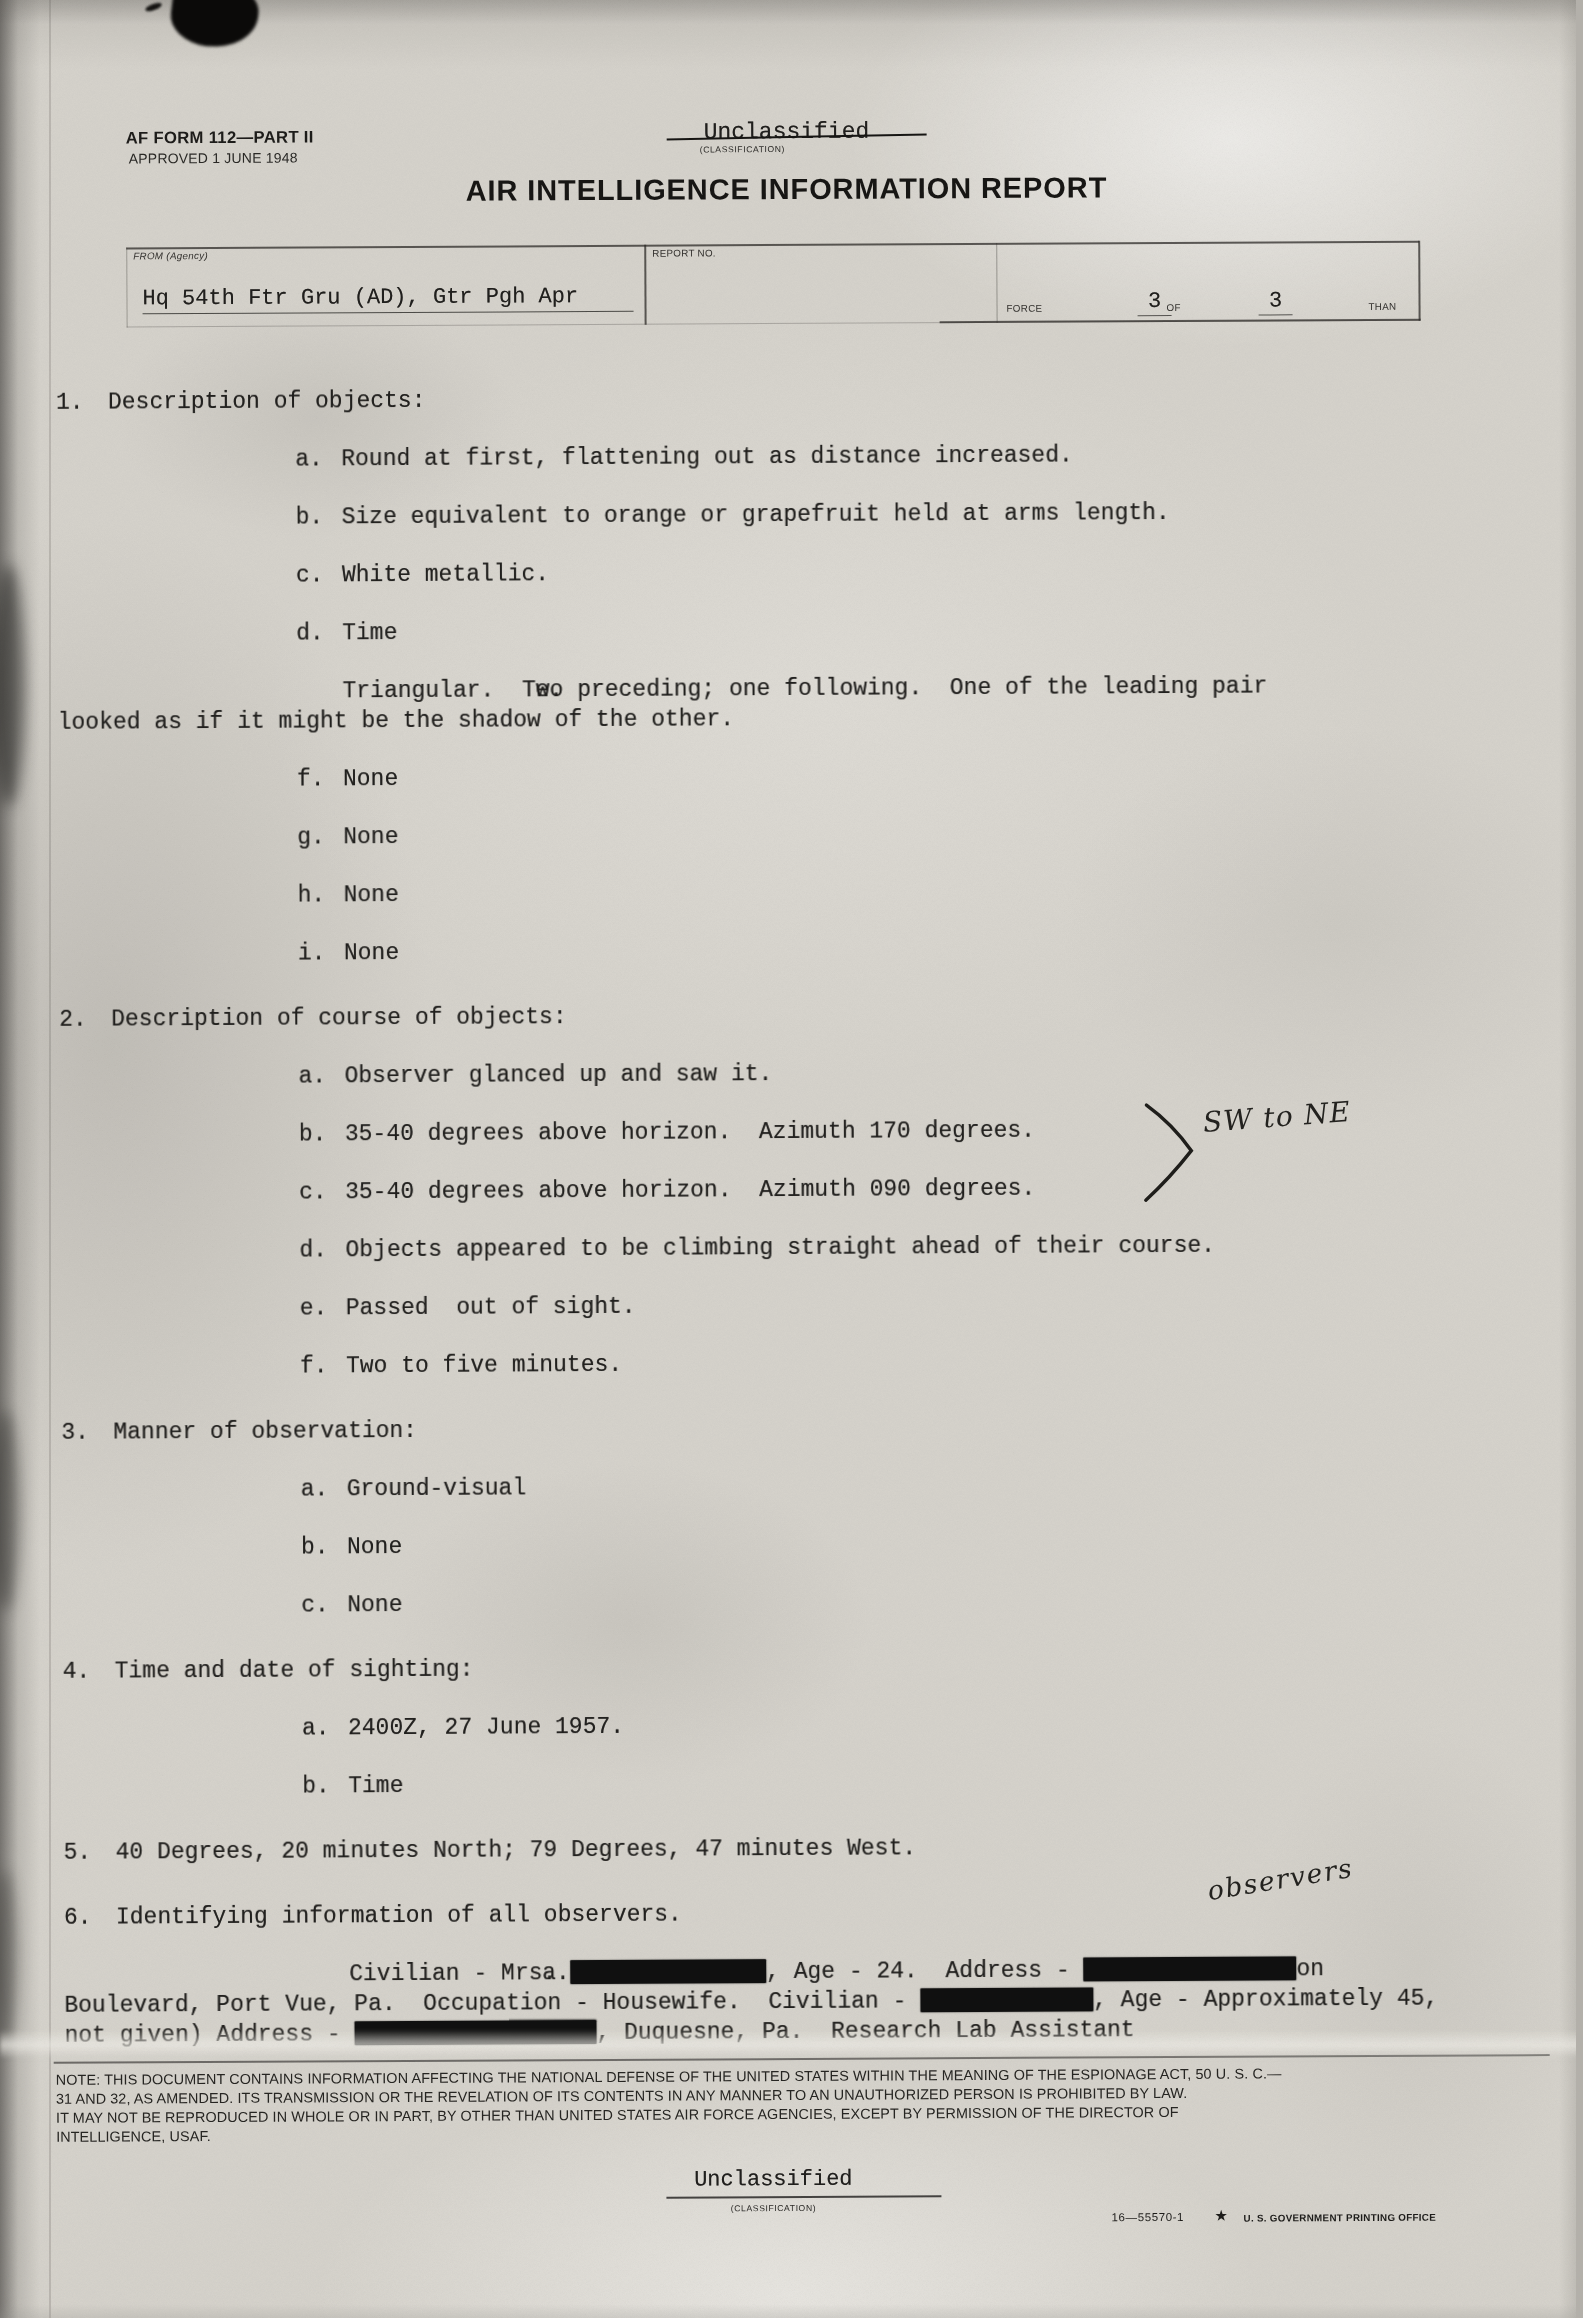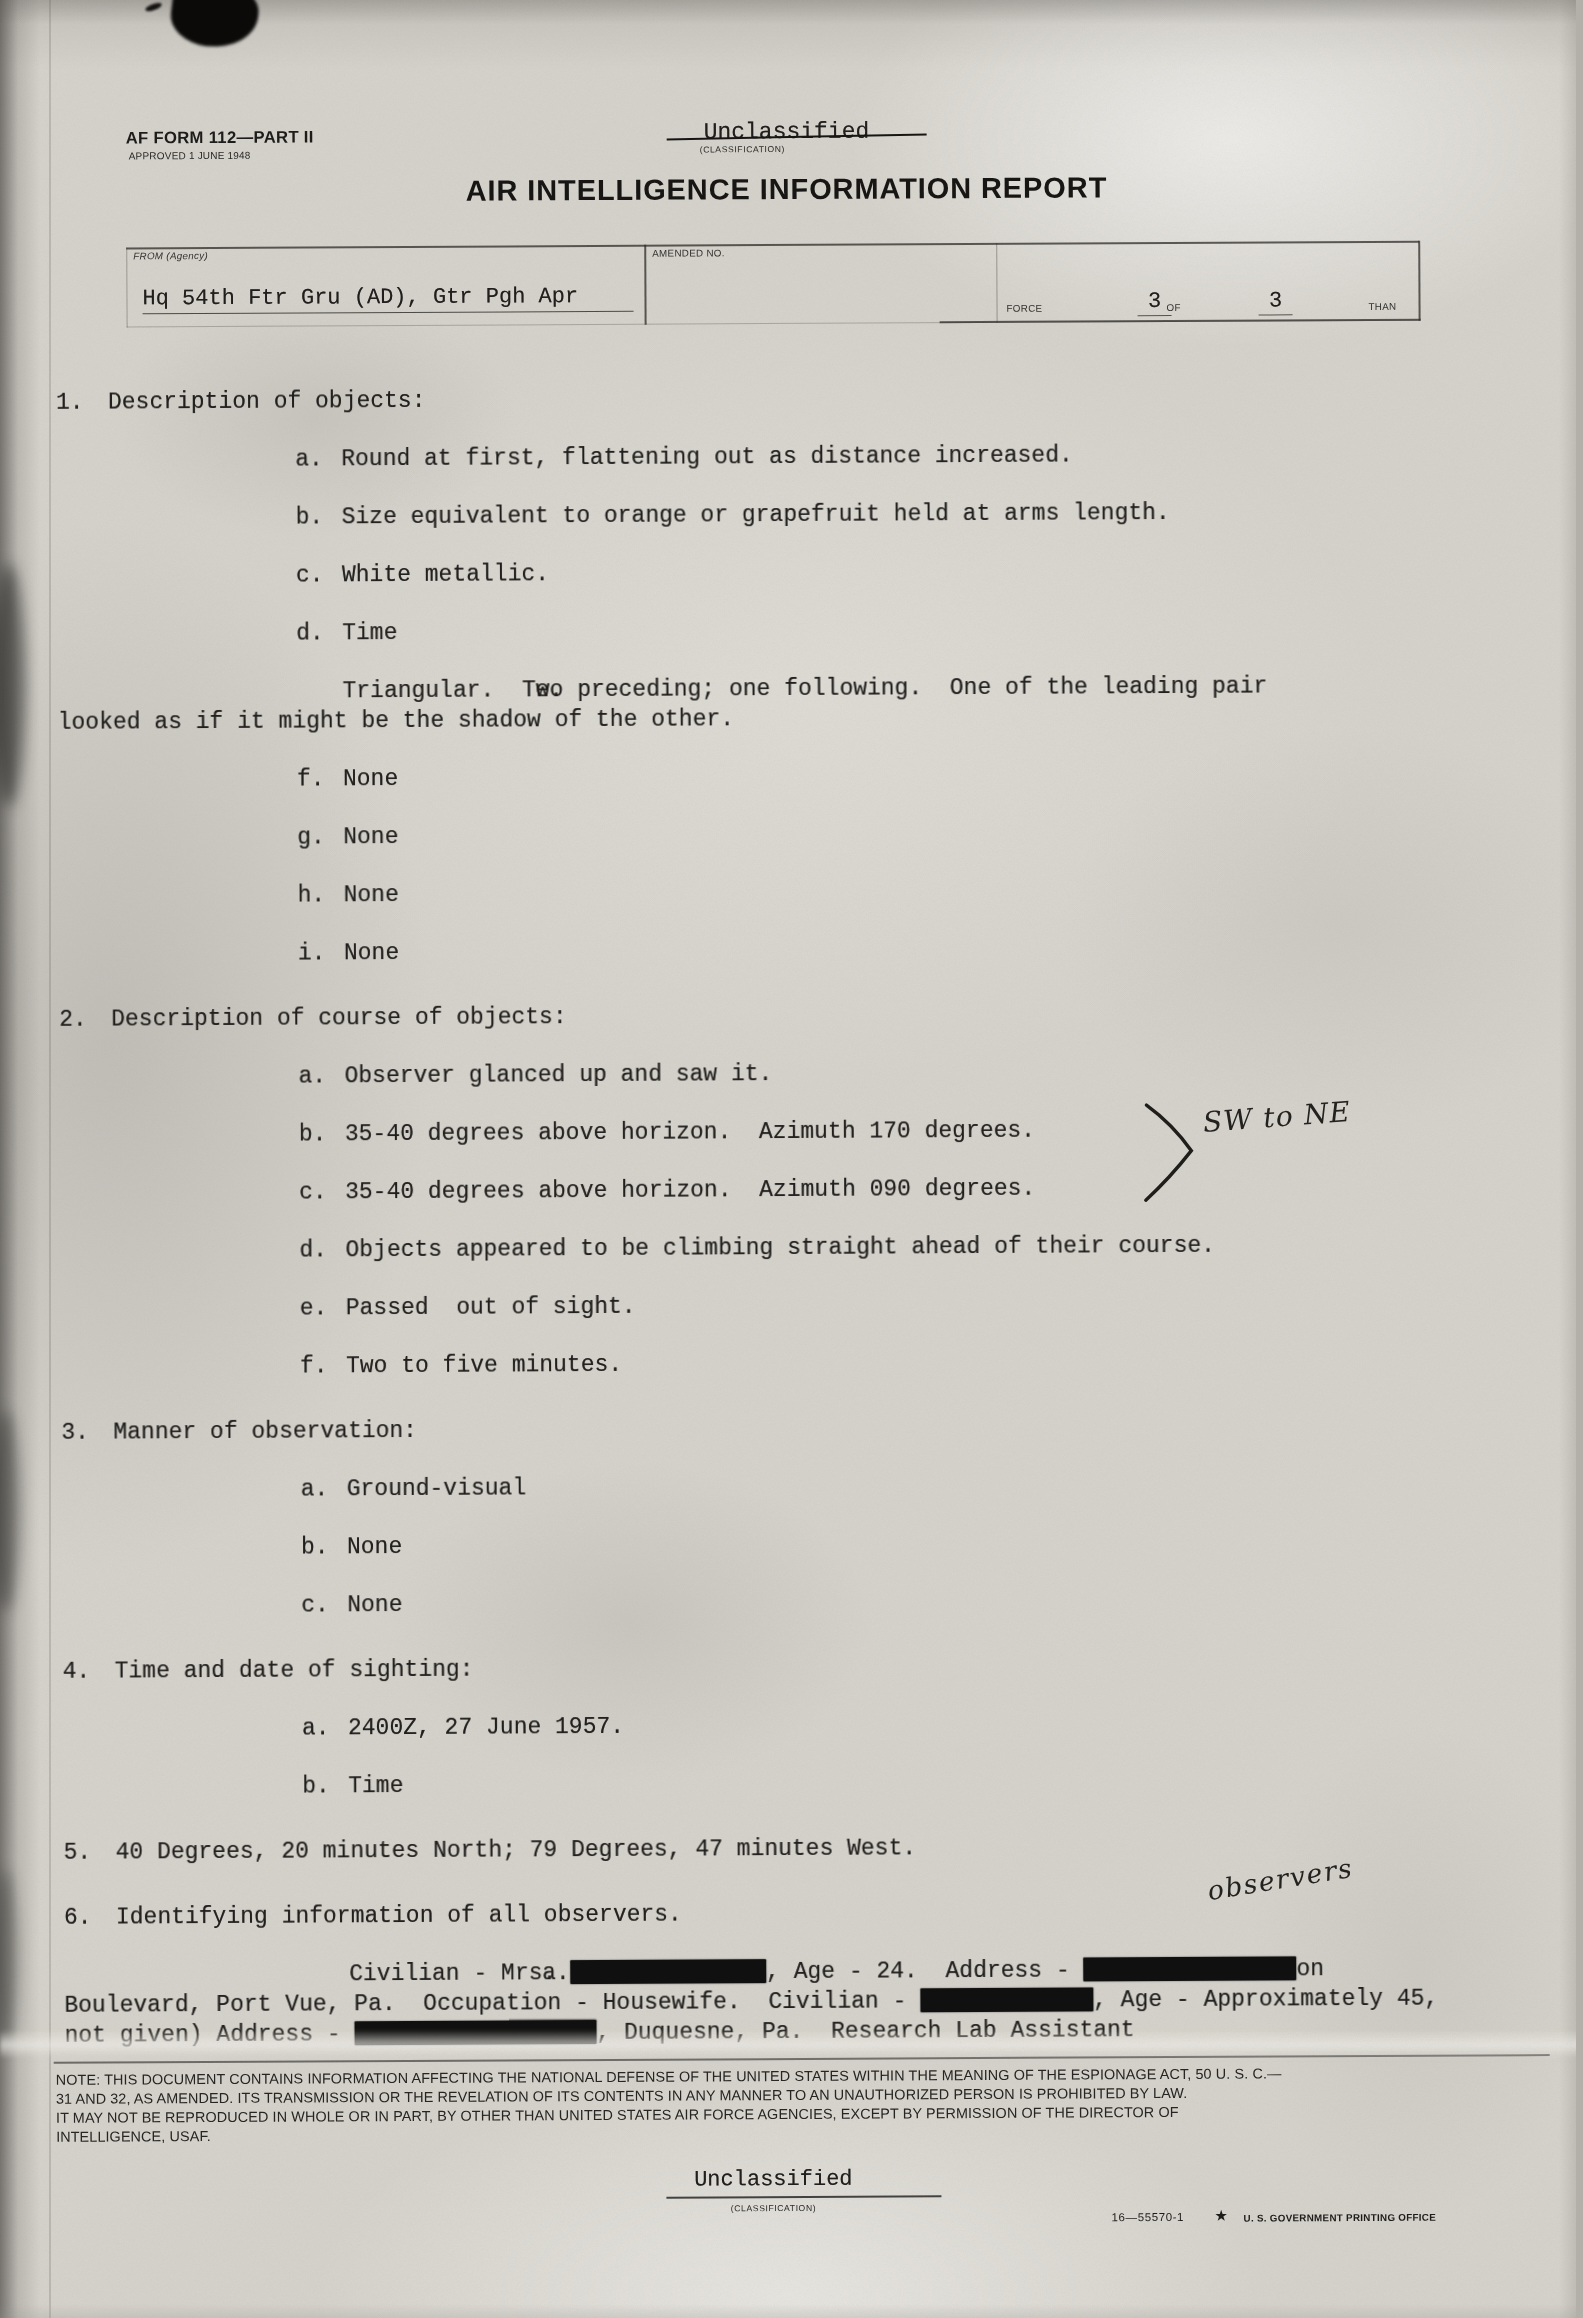--- a/index.html
+++ b/index.html
@@ -19,21 +19,21 @@
       radial-gradient(403px 288px at 85% 40%, rgba(125,122,117,.10), transparent 70%),
       radial-gradient(345px 230px at 40% 70%, rgba(118,115,110,.13), transparent 70%),
       radial-gradient(242px 357px at 90% 85%, rgba(130,127,122,.10), transparent 70%);}
   .tilt{position:absolute;inset:0;transform:rotate(-0.3deg);transform-origin:50% 50%;}
   .abs{position:absolute;}
   .mono{font-family:"Liberation Mono",monospace;}
   .typed{text-shadow:0 0 0.6px rgba(25,24,22,.5);color:#201f1d;}
 
   
   .form-id{left:131px;top:125px;font-size:16.7px;font-weight:bold;letter-spacing:0.3px;}
-  .form-approved{left:134px;top:147px;font-size:10px;letter-spacing:0.2px;color:#2a2926;}
+  .form-approved{left:134px;top:147px;font-size:14px;letter-spacing:0.2px;color:#2a2926;}
   .class-word-top{left:709px;top:119px;font-size:23px;}
   .strike{left:672px;top:136px;width:260px;height:2.3px;background:#161513;transform:rotate(-0.8deg);}
   .class-cap-top{left:705px;top:144px;font-size:8.6px;letter-spacing:0.6px;color:#2a2926;}
   .title{left:406px;top:173px;width:771px;text-align:center;font-size:29px;font-weight:bold;letter-spacing:0.9px;color:#171614;}
 
   
   .hline,.vline{position:absolute;background:rgba(45,43,40,.75);}
   .meta-label{position:absolute;font-size:9.8px;letter-spacing:0.3px;color:#33312e;}
   .from-value{left:147px;top:283px;font-size:22px;}
   .from-value span{border-bottom:1.7px solid rgba(30,29,27,.75);padding:0 55px 2.3px 0;}
@@ -114,21 +114,21 @@
 
     <div class="hline" style="left:131px;top:244px;width:1293px;height:1.7px;"></div>
     <div class="vline" style="left:131px;top:244px;width:1.2px;height:80px;opacity:.45;"></div>
     <div class="vline" style="left:1423px;top:244px;width:1.7px;height:80px;"></div>
     <div class="vline" style="left:649px;top:244px;width:1.7px;height:80px;"></div>
     <div class="vline" style="left:1001px;top:244px;width:1.2px;height:80px;opacity:.5;"></div>
     <div class="hline" style="left:131px;top:323px;width:1293px;height:1.2px;opacity:.35;"></div>
     <div class="hline" style="left:944px;top:322px;width:481px;height:1.7px;"></div>
 
     <div class="meta-label" style="left:138px;top:247px;font-style:italic;">FROM (Agency)</div>
-    <div class="meta-label" style="left:657px;top:247px;">AMENDED NO.</div>
+    <div class="meta-label" style="left:657px;top:247px;">REPORT NO.</div>
     <div class="abs from-value mono typed"><span>Hq 54th Ftr Gru (AD), Gtr Pgh Apr</span></div>
     <div class="meta-label" style="left:1011px;top:304px;">FORCE</div>
     <div class="abs mono typed pagenum" style="left:1142px;top:291px;">3</div>
     <div class="meta-label" style="left:1171px;top:304px;">OF</div>
     <div class="abs mono typed pagenum" style="left:1263px;top:291px;">3</div>
     <div class="meta-label" style="left:1373px;top:304px;">THAN</div>
 
     <div class="body-flow">
       <div>
           <div class="para sec"><span class="lbl">1.</span><span>Description of objects:</span></div>

